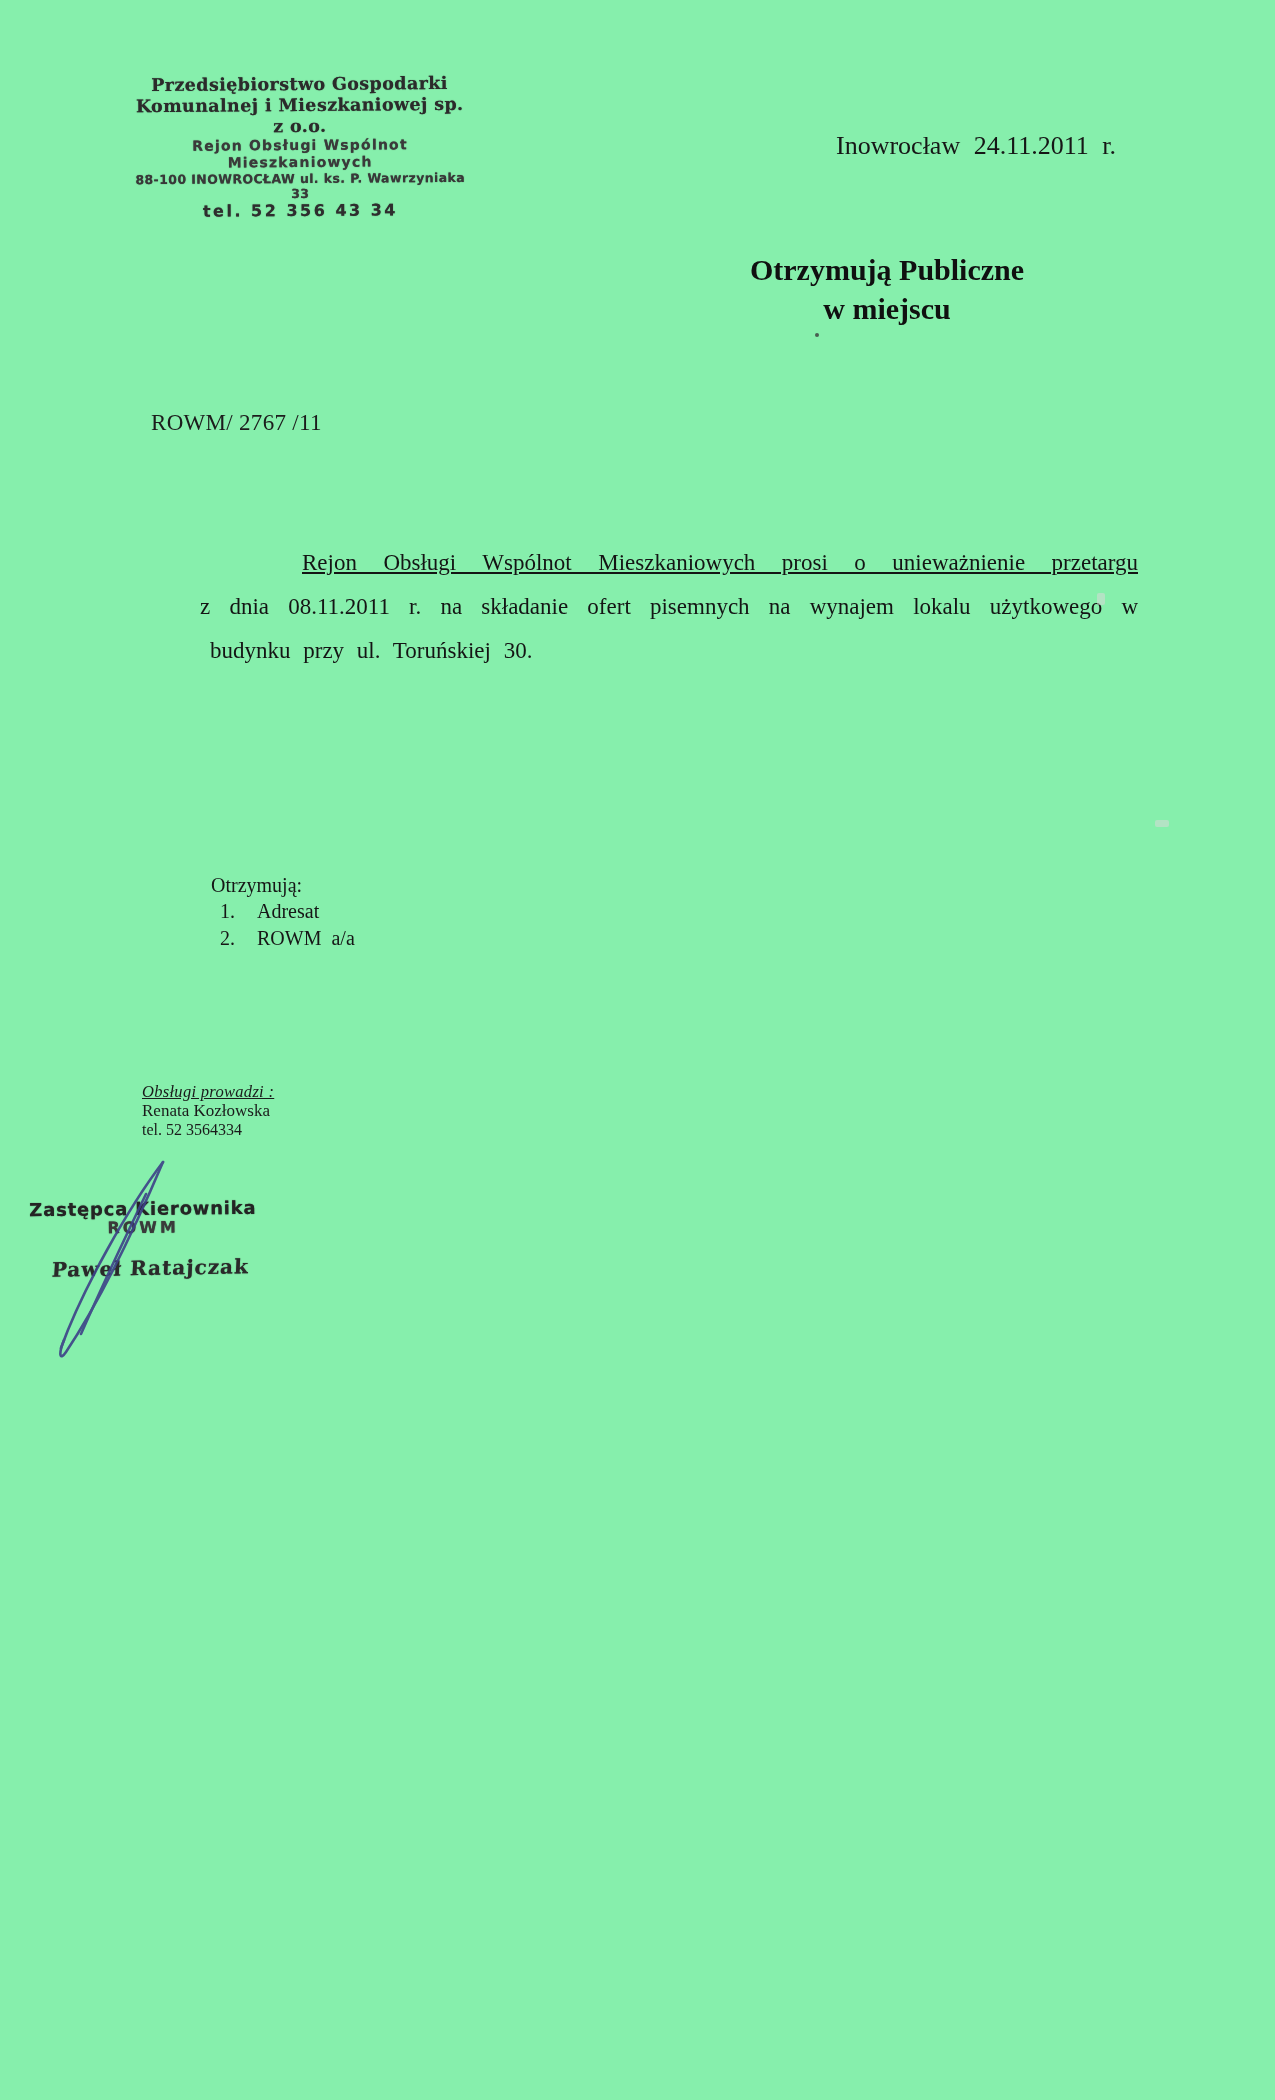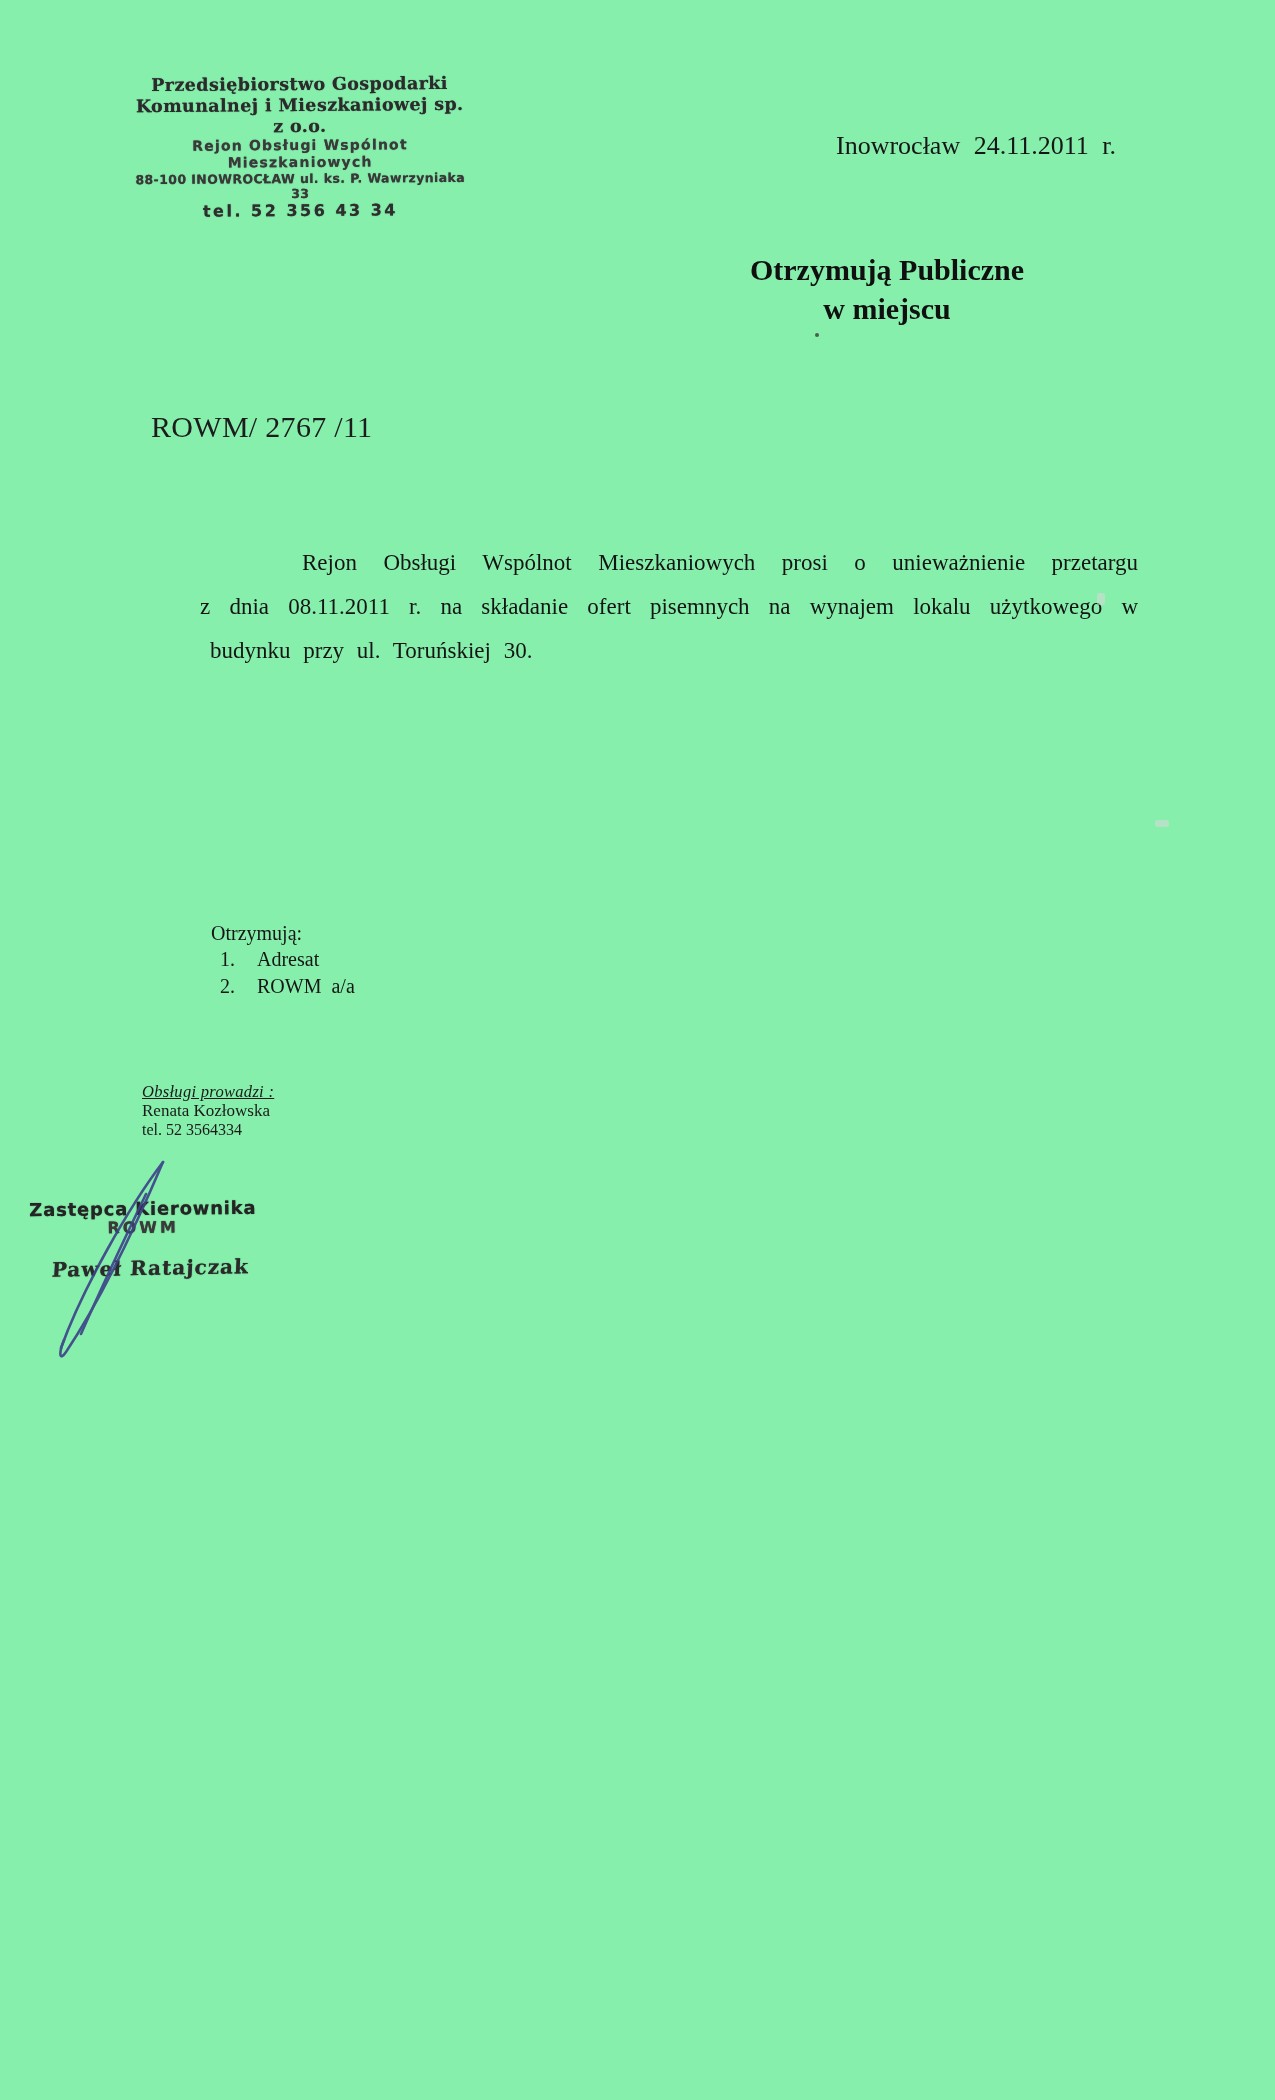--- a/index.html
+++ b/index.html
@@ -51,34 +51,34 @@
     text-align:center; font-weight:bold; font-size:30px; line-height:39px;
     color:#101010;
   }
   .dot-artifact{
     position:absolute; left:815px; top:333px; width:4px; height:4px;
     background:#3a3a3a; border-radius:50%; opacity:.8;
   }
   
   .refnum{
     position:absolute; left:151px; top:410px;
-    font-size:30px; letter-spacing:.3px;
+    font-size:23px; letter-spacing:.3px;
   }
   
   .body-par{
     position:absolute; left:200px; top:541px; width:938px;
     font-size:23px; line-height:44px; color:#141414;
   }
   .body-line{white-space:normal;}
   .body-line.justify{text-align:justify; text-align-last:justify;}
-  .body-line.indent{text-indent:102px;}
+  .body-line.indent{text-indent:102px;text-decoration:underline;}
   .body-line.last{word-spacing:7px;margin-left:10px;}
   
   .recipients{position:absolute; left:211px; top:872px; font-size:20px; color:#161616;}
-  .recipients .label{line-height:26px;margin-top:48px;}
+  .recipients .label{line-height:26px;}
   .rec-row{display:flex; line-height:27px; margin-left:9px;}
   .rec-num{width:37px;}
   .rec-text{word-spacing:5px;}
   
   .case-officer{position:absolute; left:142px; top:1082px; color:#1a1a1a;}
   .co-label{
     font-style:italic; font-size:16.5px; line-height:19px;
     text-decoration:underline; letter-spacing:.3px;
   }
   .co-name{font-size:17px; line-height:19px;}

